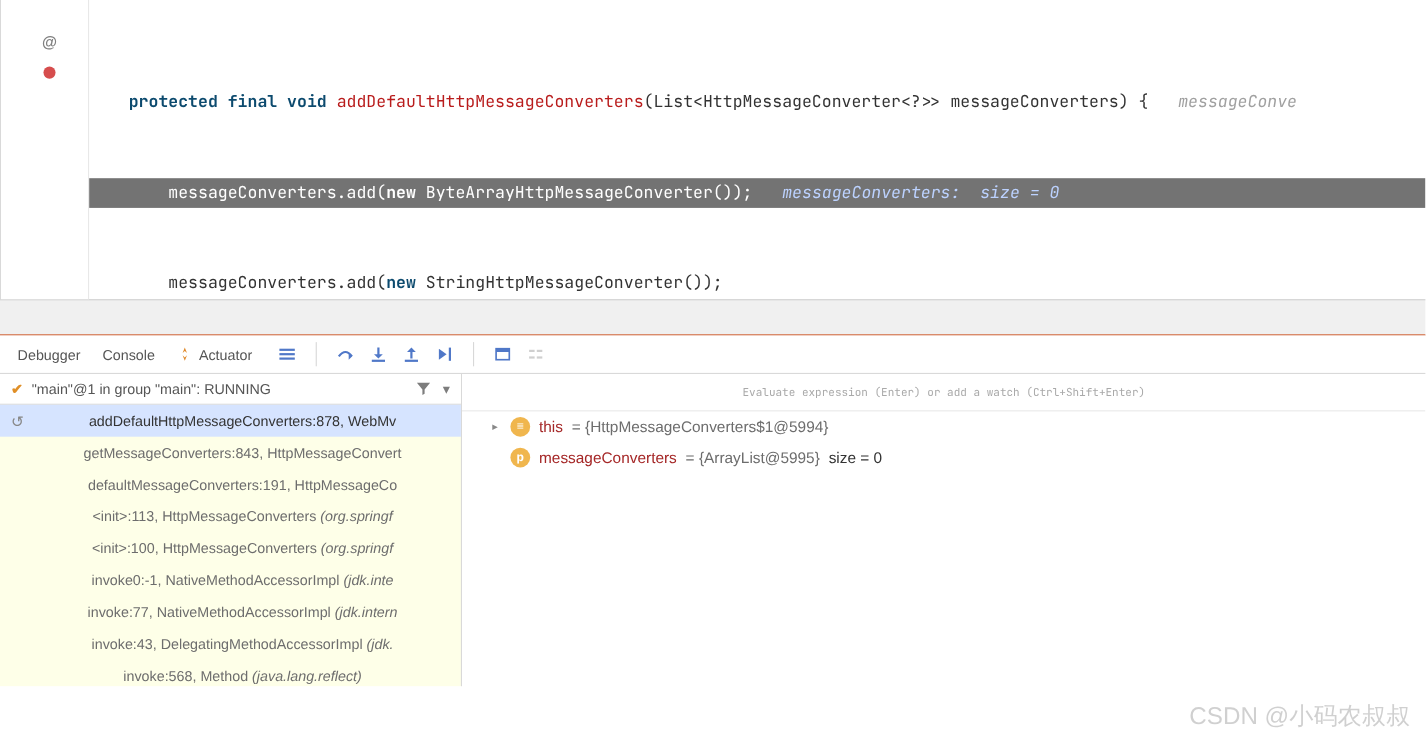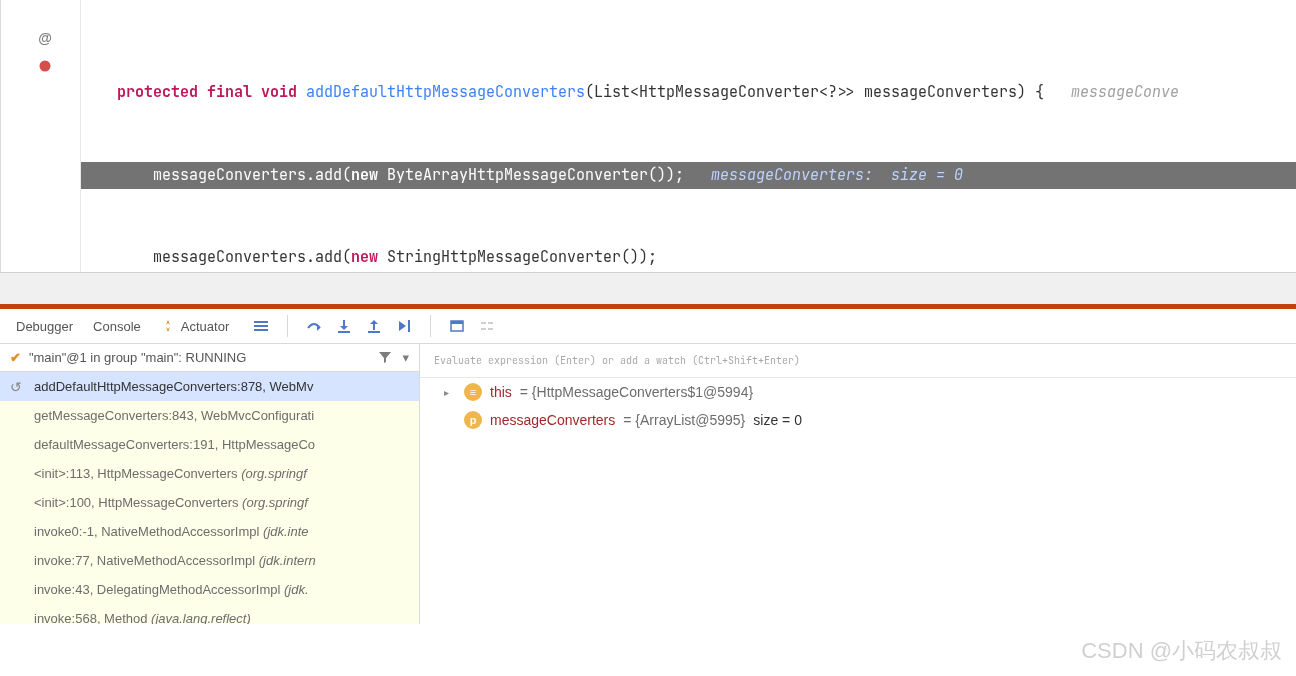--- a/index.html
+++ b/index.html
@@ -45,34 +45,35 @@
     white-space: pre;
     position: relative;
     padding-top: 24px;
     overflow: hidden;
   }
   .code-line { padding-left: 36px; height:27.5px; }
   .code-line.highlight {
     background: #737373;
     color:#fff;
   }
-  .kw { color:#be185d; font-weight:bold; }
-  .fn { color:#3b82f6; }
+  .kw { color:#0c4a6e; font-weight:bold; }
+  .fn { color:#b91c1c; }
   .hint { color:#a0a0a0; font-style: italic; }
   .highlight .kh { color:#fff; font-weight: bold;}
   .highlight .hint2 { color:#bcd2ff; font-style: italic;}
 
   
   .splitter { height:32px; background:#f0f0f0; border-top:1px solid #d0d0d0;}
   .debug-panel {
     display:flex;
     flex-direction: column;
     height: 320px;
-    border-top:5px solid #c2410c;
+    border-top:1px solid #c2410c;
     background:#fff;
+    text-align:center;
   }
   .debug-toolbar {
     display:flex;
     align-items:center;
     gap:20px;
     padding: 6px 16px;
     border-bottom:1px solid #d9d9d9;
     background:#fff;
     font-size:13px;
     color:#555;
@@ -231,21 +232,21 @@
         <span>"main"@1 in group "main": RUNNING</span>
         <span class="filter-ico">
           <svg width="14" height="14" viewBox="0 0 14 14">
               <path d="M1 2 L13 2 L8 8 L8 12 L6 13 L6 8 Z" fill="#7d7d7d"></path>
             </svg>
           <span>▾</span>
         </span>
       </div>
       <div id="frames-list">
           <div class="frame-item selected"><span class="undo">↺</span><span>addDefaultHttpMessageConverters:878, WebMv</span></div>
-          <div class="frame-item"><span>getMessageConverters:843, WebMvcConfigurati</span></div>
+          <div class="frame-item"><span>getMessageConverters:843, HttpMessageConvert</span></div>
           <div class="frame-item"><span>defaultMessageConverters:191, HttpMessageCo</span></div>
           <div class="frame-item"><span>&lt;init&gt;:113, HttpMessageConverters </span><span class="em">(org.springf</span></div>
           <div class="frame-item"><span>&lt;init&gt;:100, HttpMessageConverters </span><span class="em">(org.springf</span></div>
           <div class="frame-item"><span>invoke0:-1, NativeMethodAccessorImpl </span><span class="em">(jdk.inte</span></div>
           <div class="frame-item"><span>invoke:77, NativeMethodAccessorImpl </span><span class="em">(jdk.intern</span></div>
           <div class="frame-item"><span>invoke:43, DelegatingMethodAccessorImpl </span><span class="em">(jdk.</span></div>
           <div class="frame-item"><span>invoke:568, Method </span><span class="em">(java.lang.reflect)</span></div>
         </div>
     </div>
 

